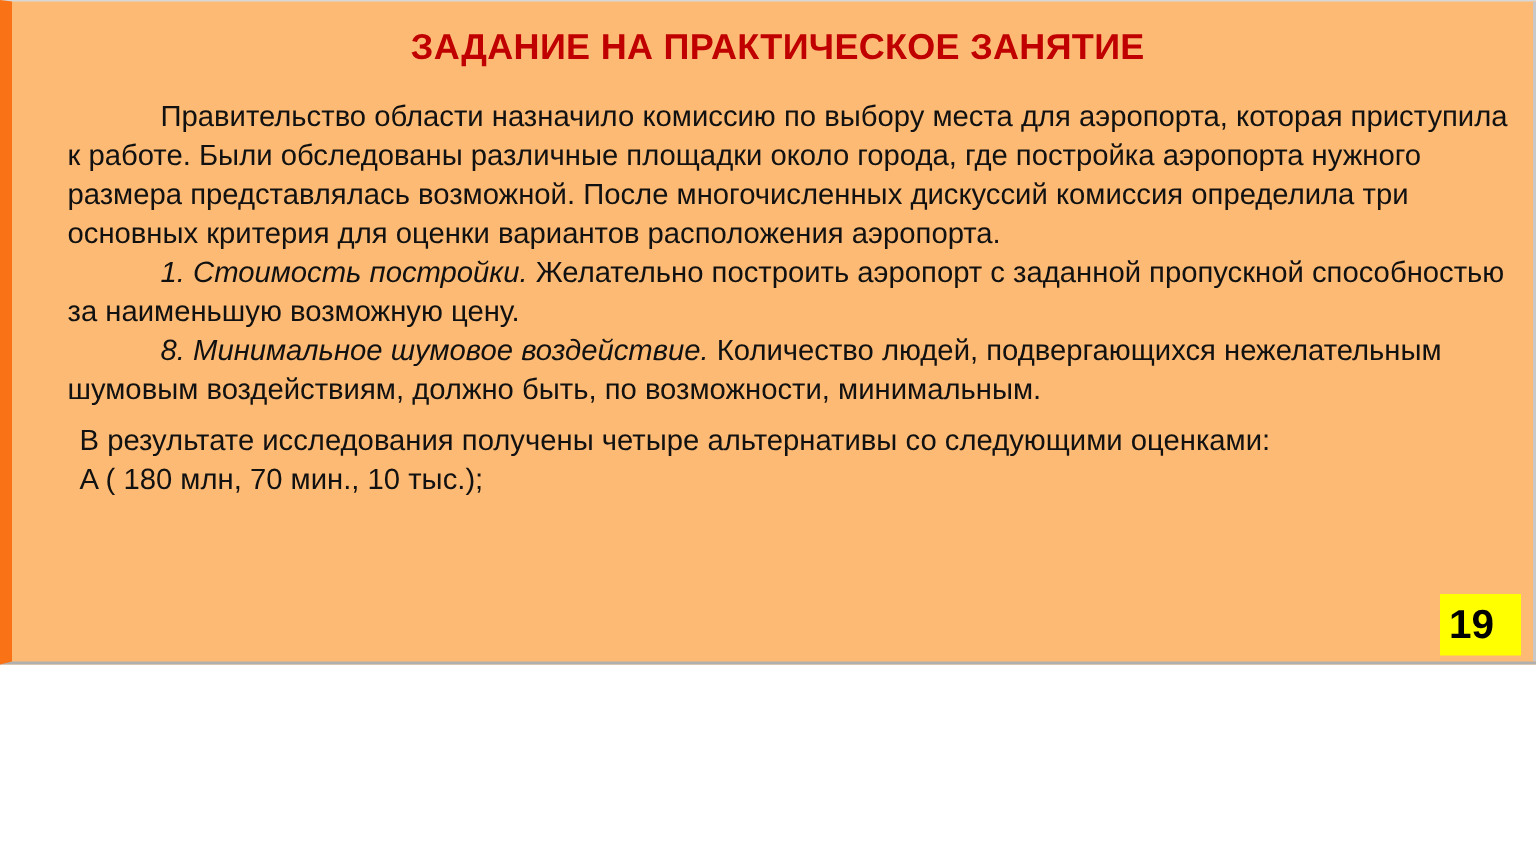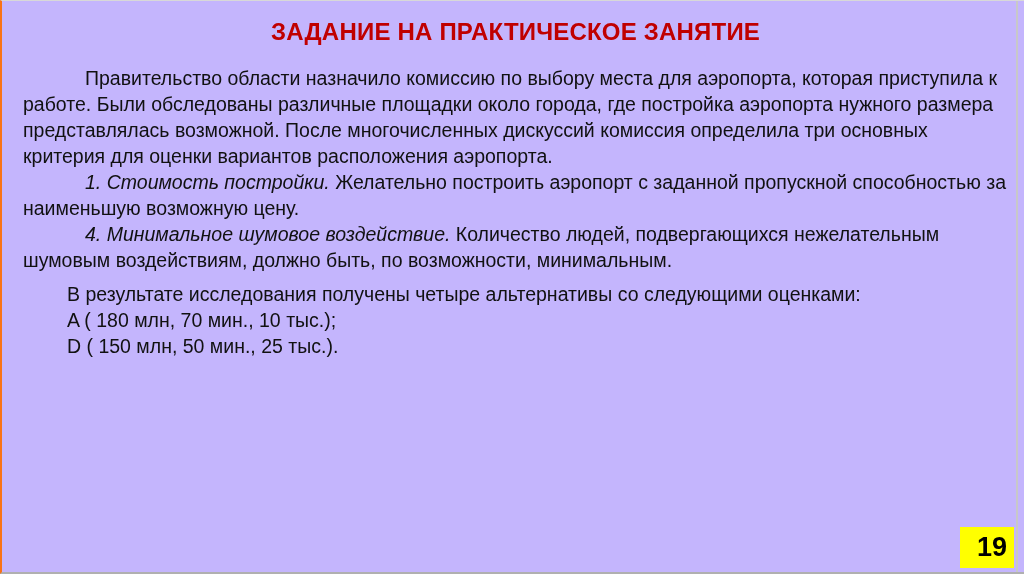--- a/index.html
+++ b/index.html
@@ -5,23 +5,23 @@
   * { margin: 0; padding: 0; box-sizing: border-box; }
   html, body { background: #ffffff; }
   body {
     width: 1024px; height: 574px;
     font-family: "Liberation Sans", sans-serif;
     color: #111111;
     overflow: hidden;
   }
   .page {
     position: relative;
-    width: 1024px; height: 574px;
-    background: #c4b5fd;
-    border-left: 2px solid #f97316;
+    width: 1024px; height: 443px;
+    background: #fdba74;
+    border-left: 8px solid #f97316;
     border-bottom: 2px solid #b0b0b0;
     border-top: 1px solid #d8d8d8;
     overflow: hidden;
   }
   .right-line {
     position: absolute;
     top: 0; bottom: 0; left: 1014px;
     width: 2px;
     background: #c8c8c8;
   }
@@ -36,58 +36,57 @@
     font-size: 24px;
     font-weight: bold;
     color: #c00000;
     letter-spacing: 0.2px;
   }
   .para {
     font-size: 19.5px;
     line-height: 26px;
   }
   .first-para { margin-top: 19px; }
-  .indent { text-indent: 62px; }
-  .offset { margin-left: 44px; }
+  .indent { text-indent: 62px; margin-left: 16px; }
+  .offset { margin-left: 24px; }
   .crit-label { font-weight: normal; font-style: italic; }
   .alts-intro { margin-top: 8px; }
   .task-line { margin-top: 14px; }
   .bi { font-weight: bold; font-style: italic; }
   .bi sub { font-size: 13px; font-style: italic; }
   .page-number {
     position: absolute;
     right: 10px; bottom: 4px;
     width: 54px; height: 41px;
     background: #ffff00;
     color: #000000;
     font-size: 27px;
     font-weight: bold;
     line-height: 41px;
     text-align: right;
-    padding-right: 7px;
+    padding-right: 18px;
   }
 </style>
 </head>
 <body>
 
 <div class="page">
   <div class="right-line"></div>
 
   <div class="content">
 
     <h1 class="title">ЗАДАНИЕ НА ПРАКТИЧЕСКОЕ ЗАНЯТИЕ</h1>
 
     <p class="para indent first-para">Правительство области назначило комиссию по выбору места для аэропорта, которая приступила к работе. Были обследованы различные площадки около города, где постройка аэропорта нужного размера представлялась возможной. После многочисленных дискуссий комиссия определила три основных критерия для оценки вариантов расположения аэропорта.</p>
 
     <p class="para indent"><span class="crit-label">1. Стоимость постройки.</span><span> Желательно построить аэропорт с заданной пропускной способностью за наименьшую возможную цену.</span></p>
 
 
-    <p class="para indent"><span class="crit-label">4. Минимальное шумовое воздействие.</span><span> Количество людей, подвергающихся нежелательным шумовым воздействиям, должно быть, по возможности, минимальным.</span></p>
+    <p class="para indent"><span class="crit-label">8. Минимальное шумовое воздействие.</span><span> Количество людей, подвергающихся нежелательным шумовым воздействиям, должно быть, по возможности, минимальным.</span></p>
 
     <p class="para offset alts-intro">В результате исследования получены четыре альтернативы со следующими оценками:</p>
 
     <div class="para offset">A ( 180 млн, 70 мин., 10 тыс.);</div>
-    <div class="para offset">D ( 150 млн, 50 мин., 25 тыс.).</div>
 
   </div>
 
   <div class="page-number">19</div>
 </div>
 
 </body></html>

